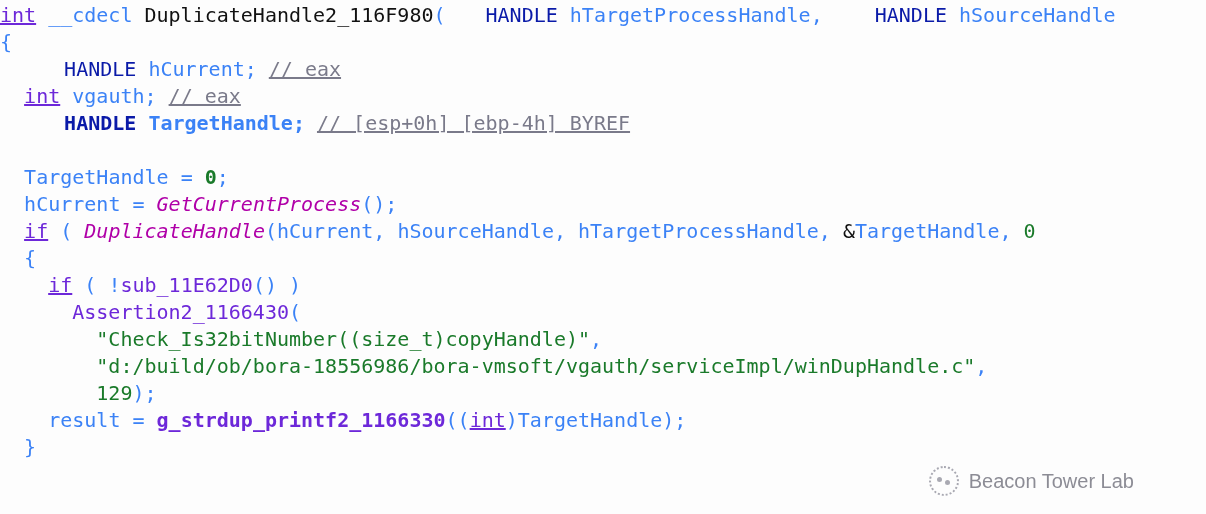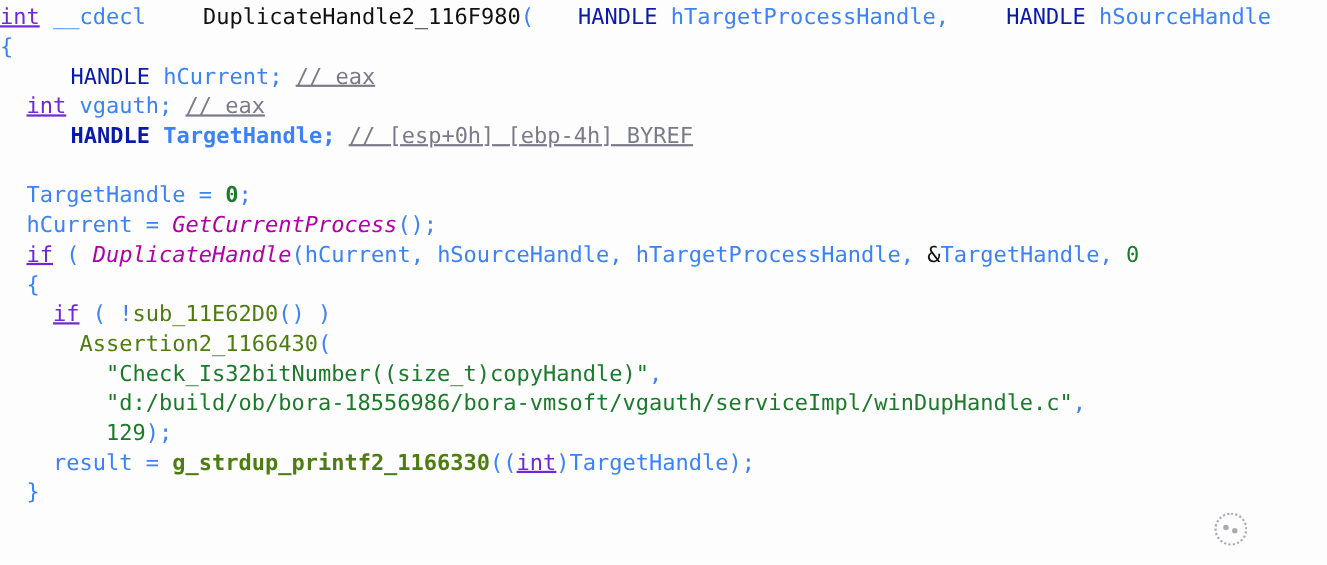--- a/index.html
+++ b/index.html
@@ -15,23 +15,23 @@
     color: #111;
     position: relative;
   }
   pre.code {
     margin: 0;
     padding: 2px 0 0 0;
     white-space: pre;
   }
   .c-keyword   { color: #6d28d9; text-decoration: underline; }      
   .c-type      { color: #0a1aa8; margin-left: 40px; }      
-  .c-funcdef   { color: #111; margin-left: 40px; }
+  .c-funcdef   { color: #111; }
   .c-call      { color: #b000a8; font-style: italic; }      
-  .c-callblk   { color: #4d7c0f; }
+  .c-callblk   { color: #6d28d9; }
   .c-str       { color: #1a7a2a; }      
   .c-num       { color: #1a7a2a; }      
   .c-comment   { color: #7a7a8a; text-decoration: underline; }      
   .c-bold      { font-weight: 700; }
   .c-amp       { color: #111; }
   .c-text      { color: #3b82f6; }
   .watermark {
     position: absolute;
     right: 72px;
     bottom: 18px;
@@ -76,13 +76,14 @@
 <span>      <span class="c-callblk">Assertion2_1166430</span><span class="c-text">(</span></span>
 <span>        <span class="c-str">"Check_Is32bitNumber((size_t)copyHandle)"</span><span class="c-text">,</span></span>
 <span>        <span class="c-str">"d:/build/ob/bora-18556986/bora-vmsoft/vgauth/serviceImpl/winDupHandle.c"</span><span class="c-text">,</span></span>
 <span>        <span class="c-num">129</span><span class="c-text">);</span></span>
 <span>    <span class="c-text">result = </span><span class="c-callblk c-bold">g_strdup_printf2_1166330</span><span class="c-text">((</span><span class="c-keyword">int</span><span class="c-text">)TargetHandle);</span></span>
 <span>  <span class="c-text">}</span></span>
 </pre>
 
 <div class="watermark">
   <span class="wm-icon"></span>
+  <span>Beacon Tower Lab</span>
 </div>
 
 </body></html>

